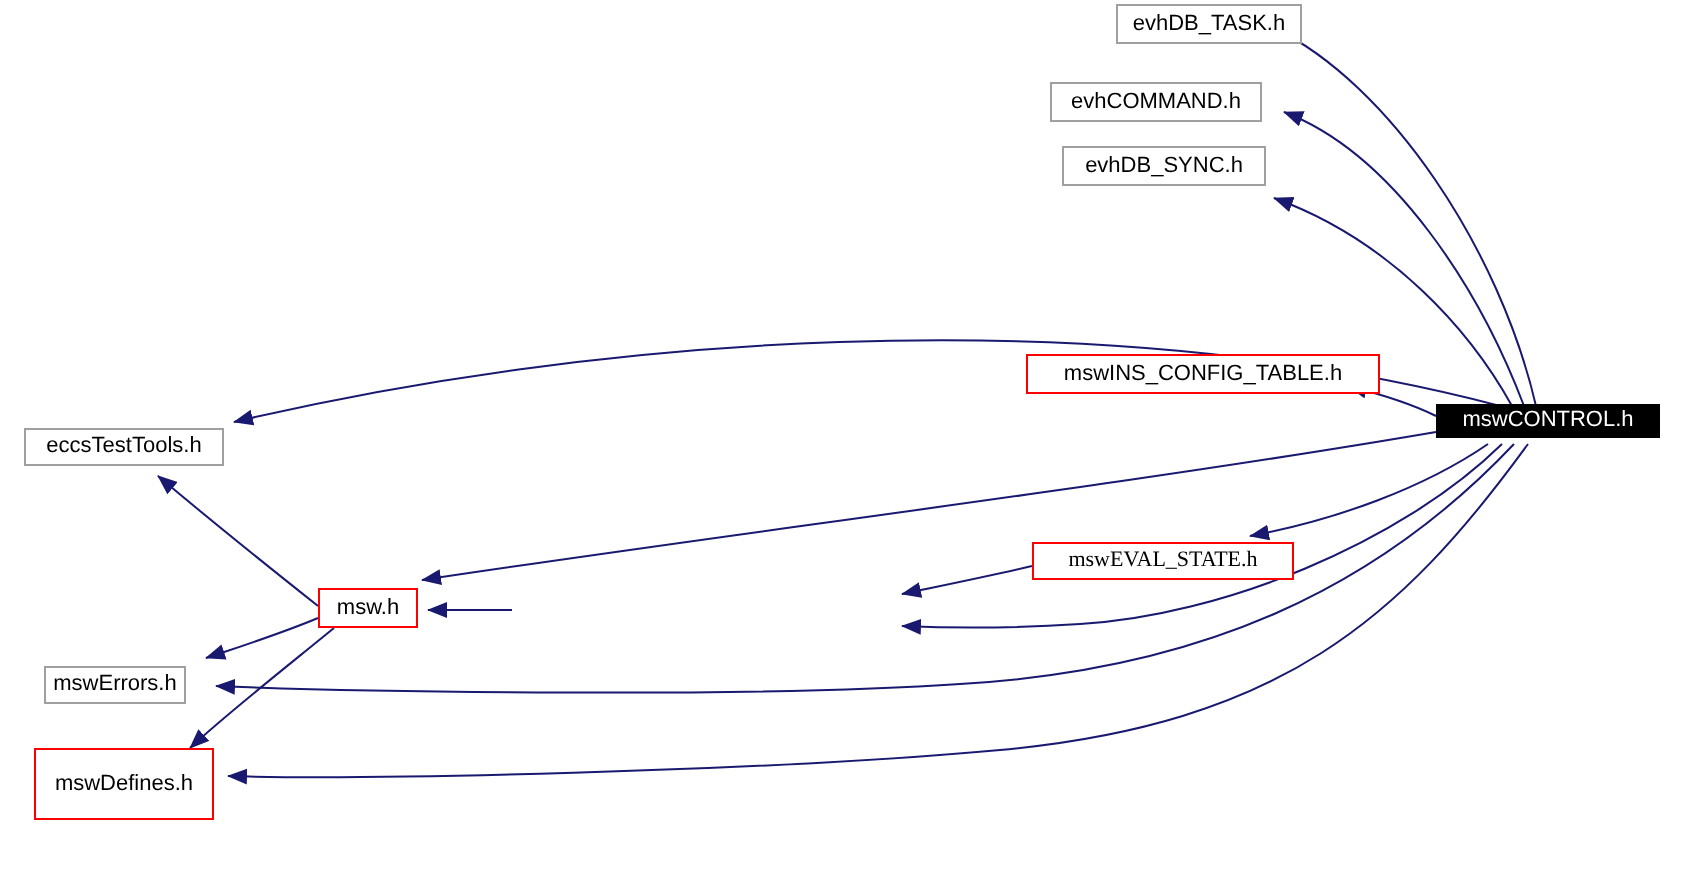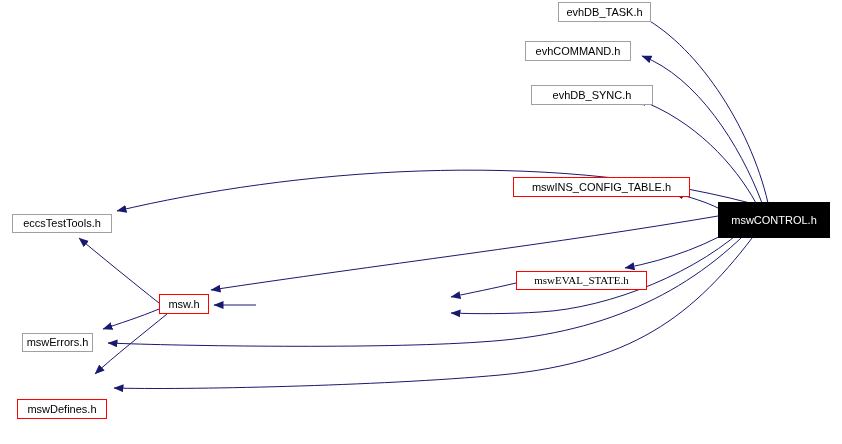--- a/index.html
+++ b/index.html
@@ -66,21 +66,21 @@
       <path d="M764,222 C700,310 640,362 500,375 C380,386 180,390 114,388" fill="none" stroke="#191970" stroke-width="1" marker-end="url(#arrowhead)"></path>
       <path d="M159,303 C135,284 98,254 79,238" fill="none" stroke="#191970" stroke-width="1" marker-end="url(#arrowhead)"></path>
       <path d="M159,309 C140,317 118,324 103,329" fill="none" stroke="#191970" stroke-width="1" marker-end="url(#arrowhead)"></path>
       <path d="M167,314 C145,332 112,358 95,374" fill="none" stroke="#191970" stroke-width="1" marker-end="url(#arrowhead)"></path>
       <path d="M256,305 L214,305" fill="none" stroke="#191970" stroke-width="1" marker-end="url(#arrowhead)"></path>
       <path d="M516,283 C495,288 470,293 451,297" fill="none" stroke="#191970" stroke-width="1" marker-end="url(#arrowhead)"></path>
     </svg>
 
   <div class="node" style="left:530px;top:2px;width:93px;height:20px;margin-left:28px;">evhDB_TASK.h</div>
   <div class="node" style="left:525px;top:41px;width:106px;height:20px;">evhCOMMAND.h</div>
-  <div class="node" style="left:531px;top:85px;width:122px;height:20px;text-align:center;">evhDB_SYNC.h</div>
+  <div class="node" style="left:531px;top:73px;width:102px;height:20px;text-align:center;">evhDB_SYNC.h</div>
   <div class="node highlight" style="left:493px;top:177px;width:177px;height:20px;margin-left:20px;">mswINS_CONFIG_TABLE.h</div>
-  <div class="node main" style="left:718px;top:202px;width:112px;height:36px;text-align:right;">mswCONTROL.h</div>
+  <div class="node main" style="left:718px;top:202px;width:112px;height:17px;text-align:right;">mswCONTROL.h</div>
   <div class="node" style="left:12px;top:214px;width:100px;height:19px;">eccsTestTools.h</div>
   <div class="node highlight" style="left:516px;top:271px;width:131px;height:19px;font-family:Liberation Serif, serif;">mswEVAL_STATE.h</div>
   <div class="node highlight" style="left:159px;top:294px;width:50px;height:20px;">msw.h</div>
   <div class="node" style="left:22px;top:333px;width:71px;height:19px;">mswErrors.h</div>
-  <div class="node highlight" style="left:17px;top:399px;width:90px;height:20px;">mswDefines.h</div>
+  <div class="node highlight" style="left:17px;top:374px;width:90px;height:36px;">mswDefines.h</div>
 </div>
 
 </body></html>

